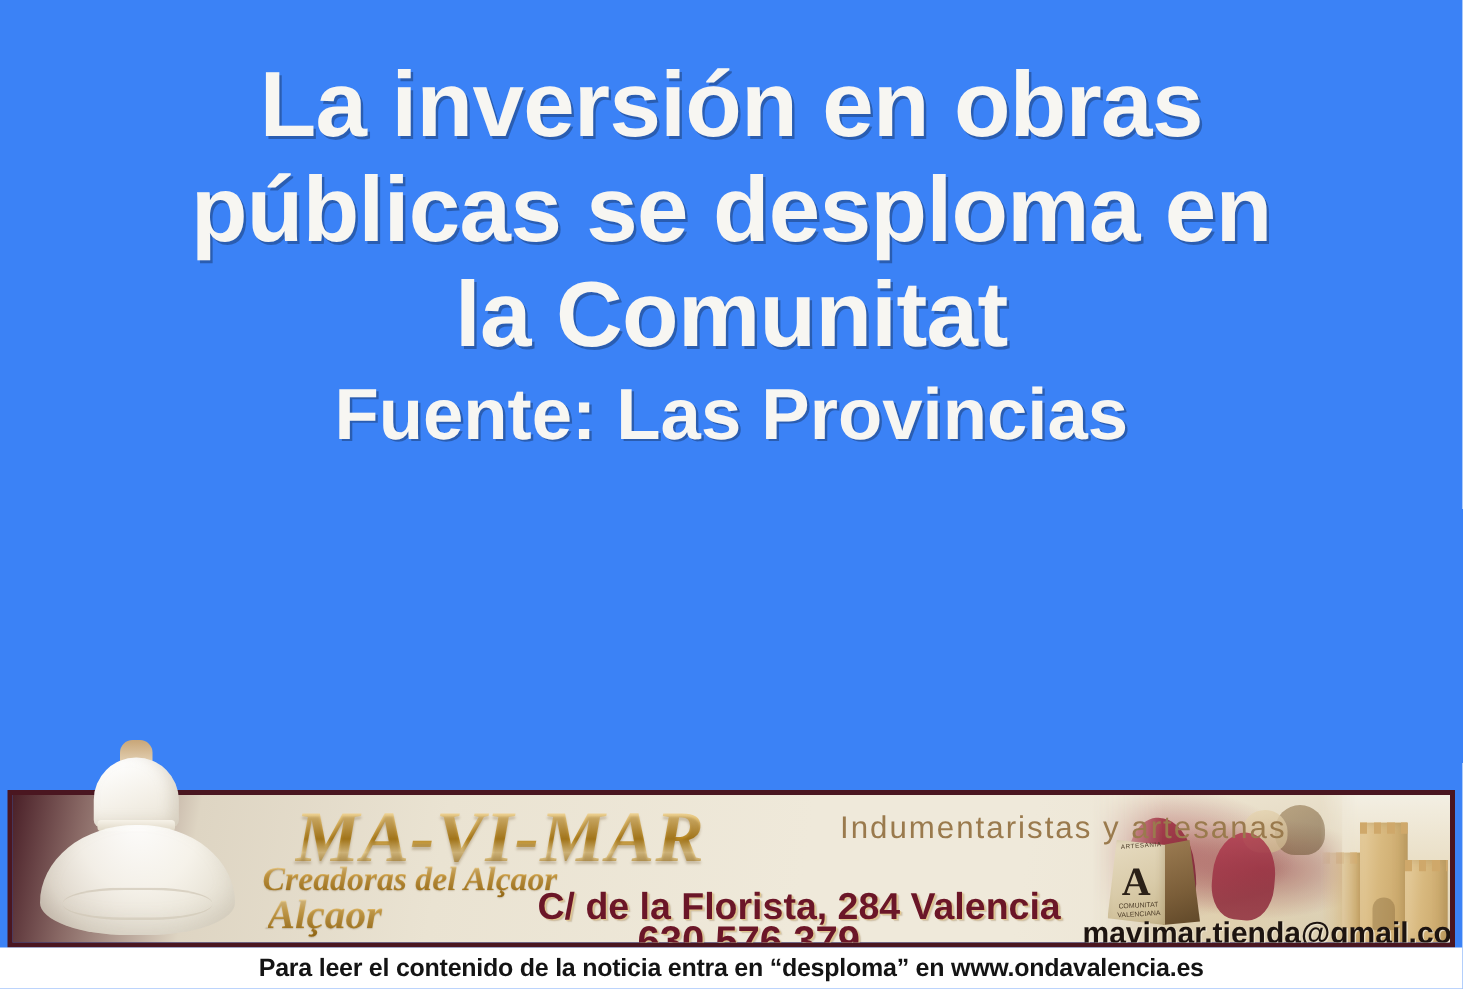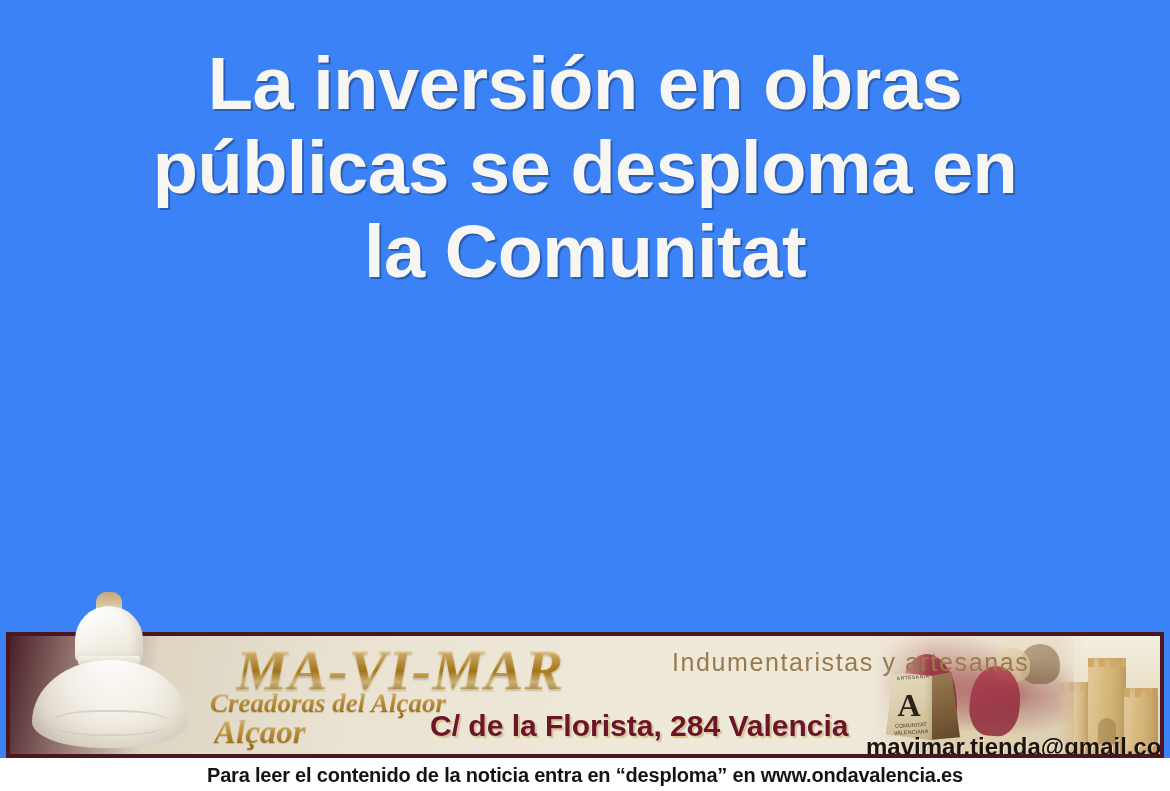--- a/index.html
+++ b/index.html
@@ -389,20 +389,21 @@
     letter-spacing: -0.2px;
   }
 </style>
 </head>
 <body>
 
 <div id="slide">
 
   <div class="title-block">
     <div class="headline">La inversión en obras públicas se desploma en la Comunitat</div>
+    <div class="source-line">Fuente: Las Provincias</div>
   </div>
 
   <div class="dress-wrap">
     <div class="dress-neck"></div>
     <div class="dress-bodice"></div>
     <div class="dress-sash"></div>
     <div class="dress-skirt"></div>
   </div>
 
   <div class="banner">
@@ -434,20 +435,21 @@
       <div class="tent-a">A</div>
       <div class="tent-bottom-label">COMUNITAT VALENCIANA</div>
     </div>
 
     <div class="mavimar">MA-VI-MAR</div>
     <div class="creadoras">Creadoras del Alçaor</div>
     <div class="alcaor">Alçaor</div>
     <div class="modelo">Modelo Patentado</div>
     <div class="indumentaristas">Indumentaristas y artesanas</div>
     <div class="address">C/ de la Florista, 284 Valencia</div>
+    <div class="phone">630.576.379</div>
     <div class="email">mavimar.tienda@gmail.com</div>
   </div>
 
   <div class="footer">
     <div class="footer-text">Para leer el contenido de la noticia entra en “desploma” en www.ondavalencia.es</div>
   </div>
 
 </div>
 
 </body></html>

